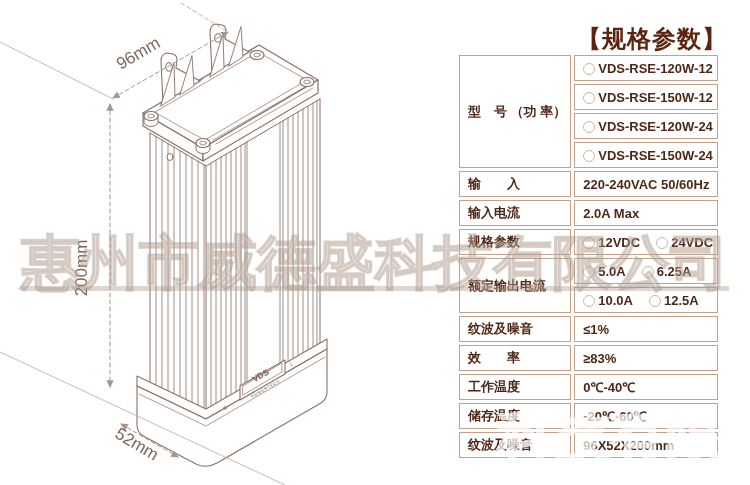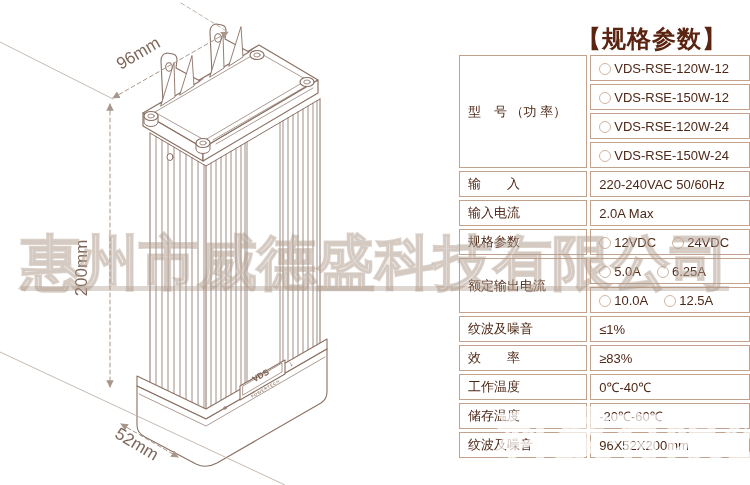--- a/index.html
+++ b/index.html
@@ -8,22 +8,22 @@
   
   .drawing{position:absolute;left:0;top:0;z-index:5;}
 
   
   .title{position:absolute;left:577px;top:23px;z-index:10;
          font-size:24px;font-weight:bold;color:#5a2410;letter-spacing:1px;white-space:nowrap;}
 
   
   table.spec{position:absolute;left:456px;top:52px;z-index:10;
              border-collapse:separate;border-spacing:3px;table-layout:fixed;}
-  table.spec td{border:1px solid #c2a28c;color:#4e2817;font-weight:normal;font-size:13px;
-                height:22px;padding:1px 20px 1px 8px;vertical-align:middle;white-space:nowrap;
+  table.spec td{border:1px solid #c2a28c;color:#4e2817;font-weight:bold;font-size:13px;
+                height:22px;padding:1px 4px 1px 8px;vertical-align:middle;white-space:nowrap;
                 background:transparent;margin-left:34px;}
   td.lbl{width:78px;letter-spacing:0px;white-space:pre-line;}
   td.lbl.center{text-align:center;}
   td.val{width:128px;}
   .radio{display:inline-block;width:12px;height:12px;border:1.5px solid #cfb5a2;border-radius:50%;
          background:#fff;vertical-align:-2px;margin-right:3px;box-sizing:border-box;}
   .opt{display:inline-block;margin-right:16px;}
   .opt:last-child{margin-right:0;}
 
   

